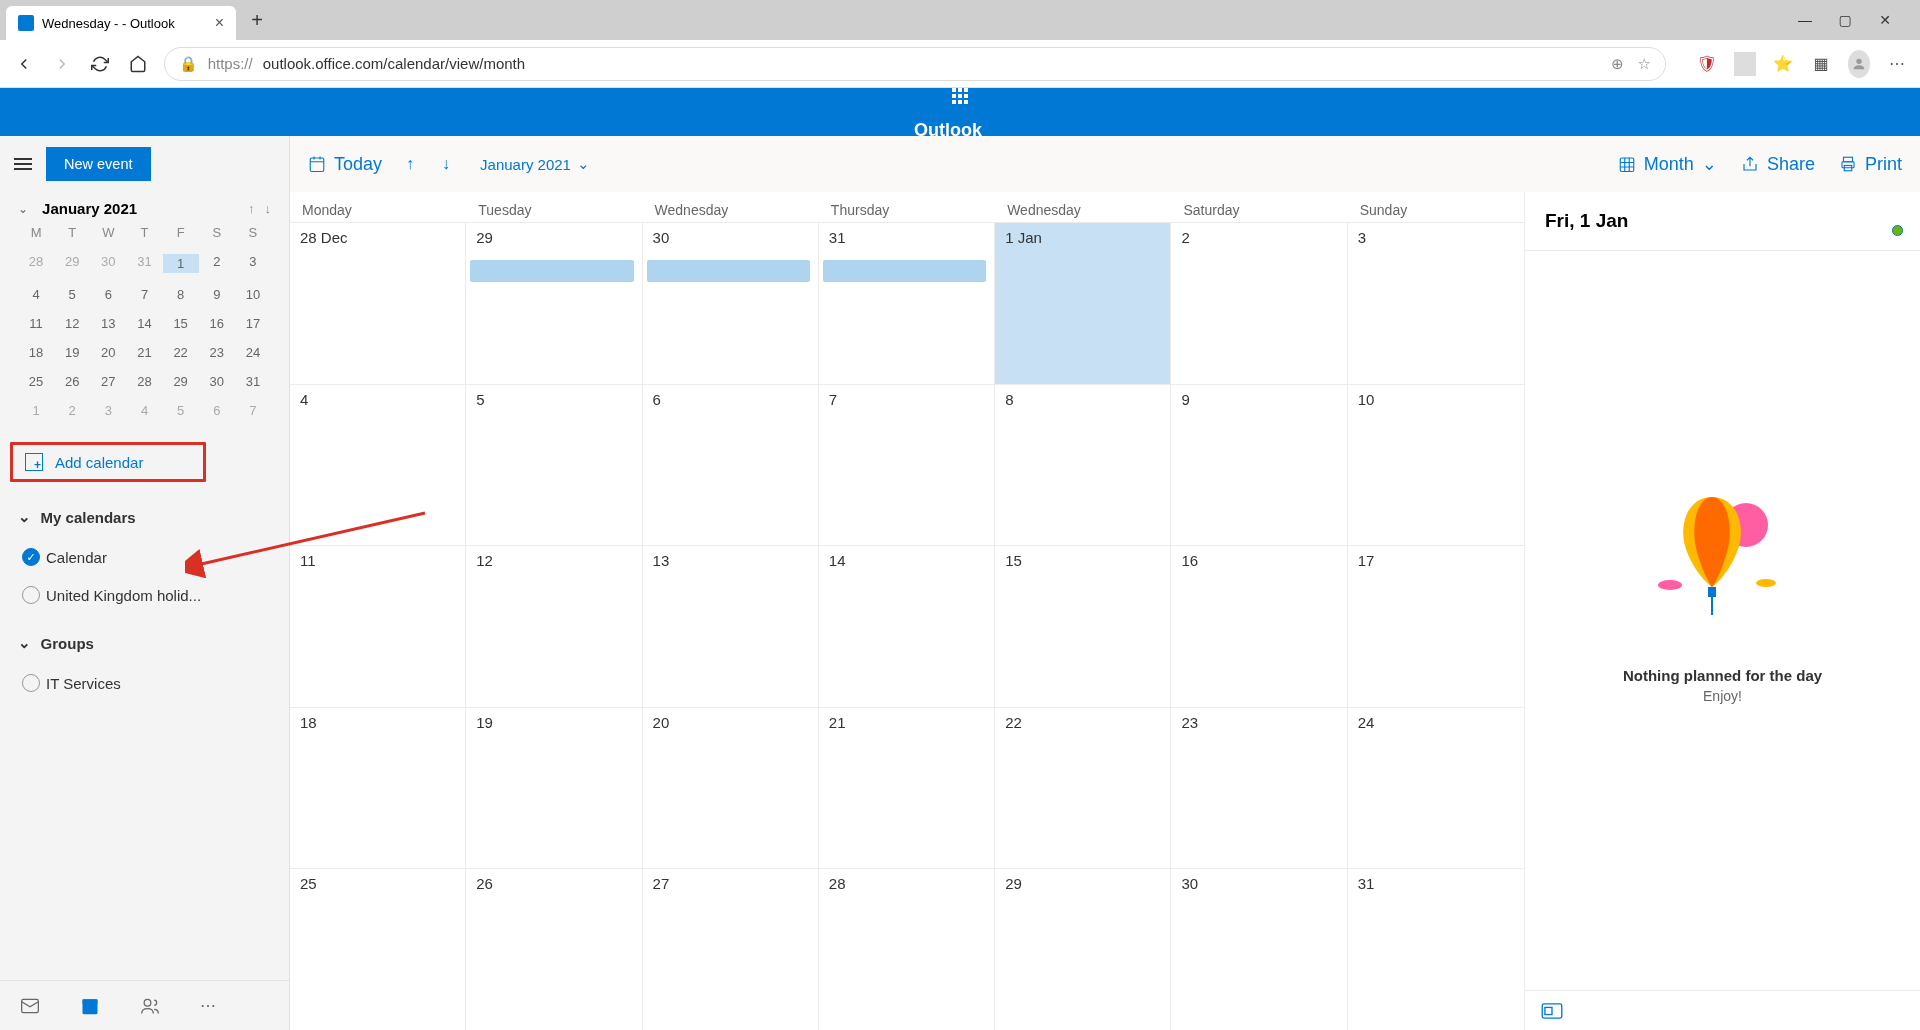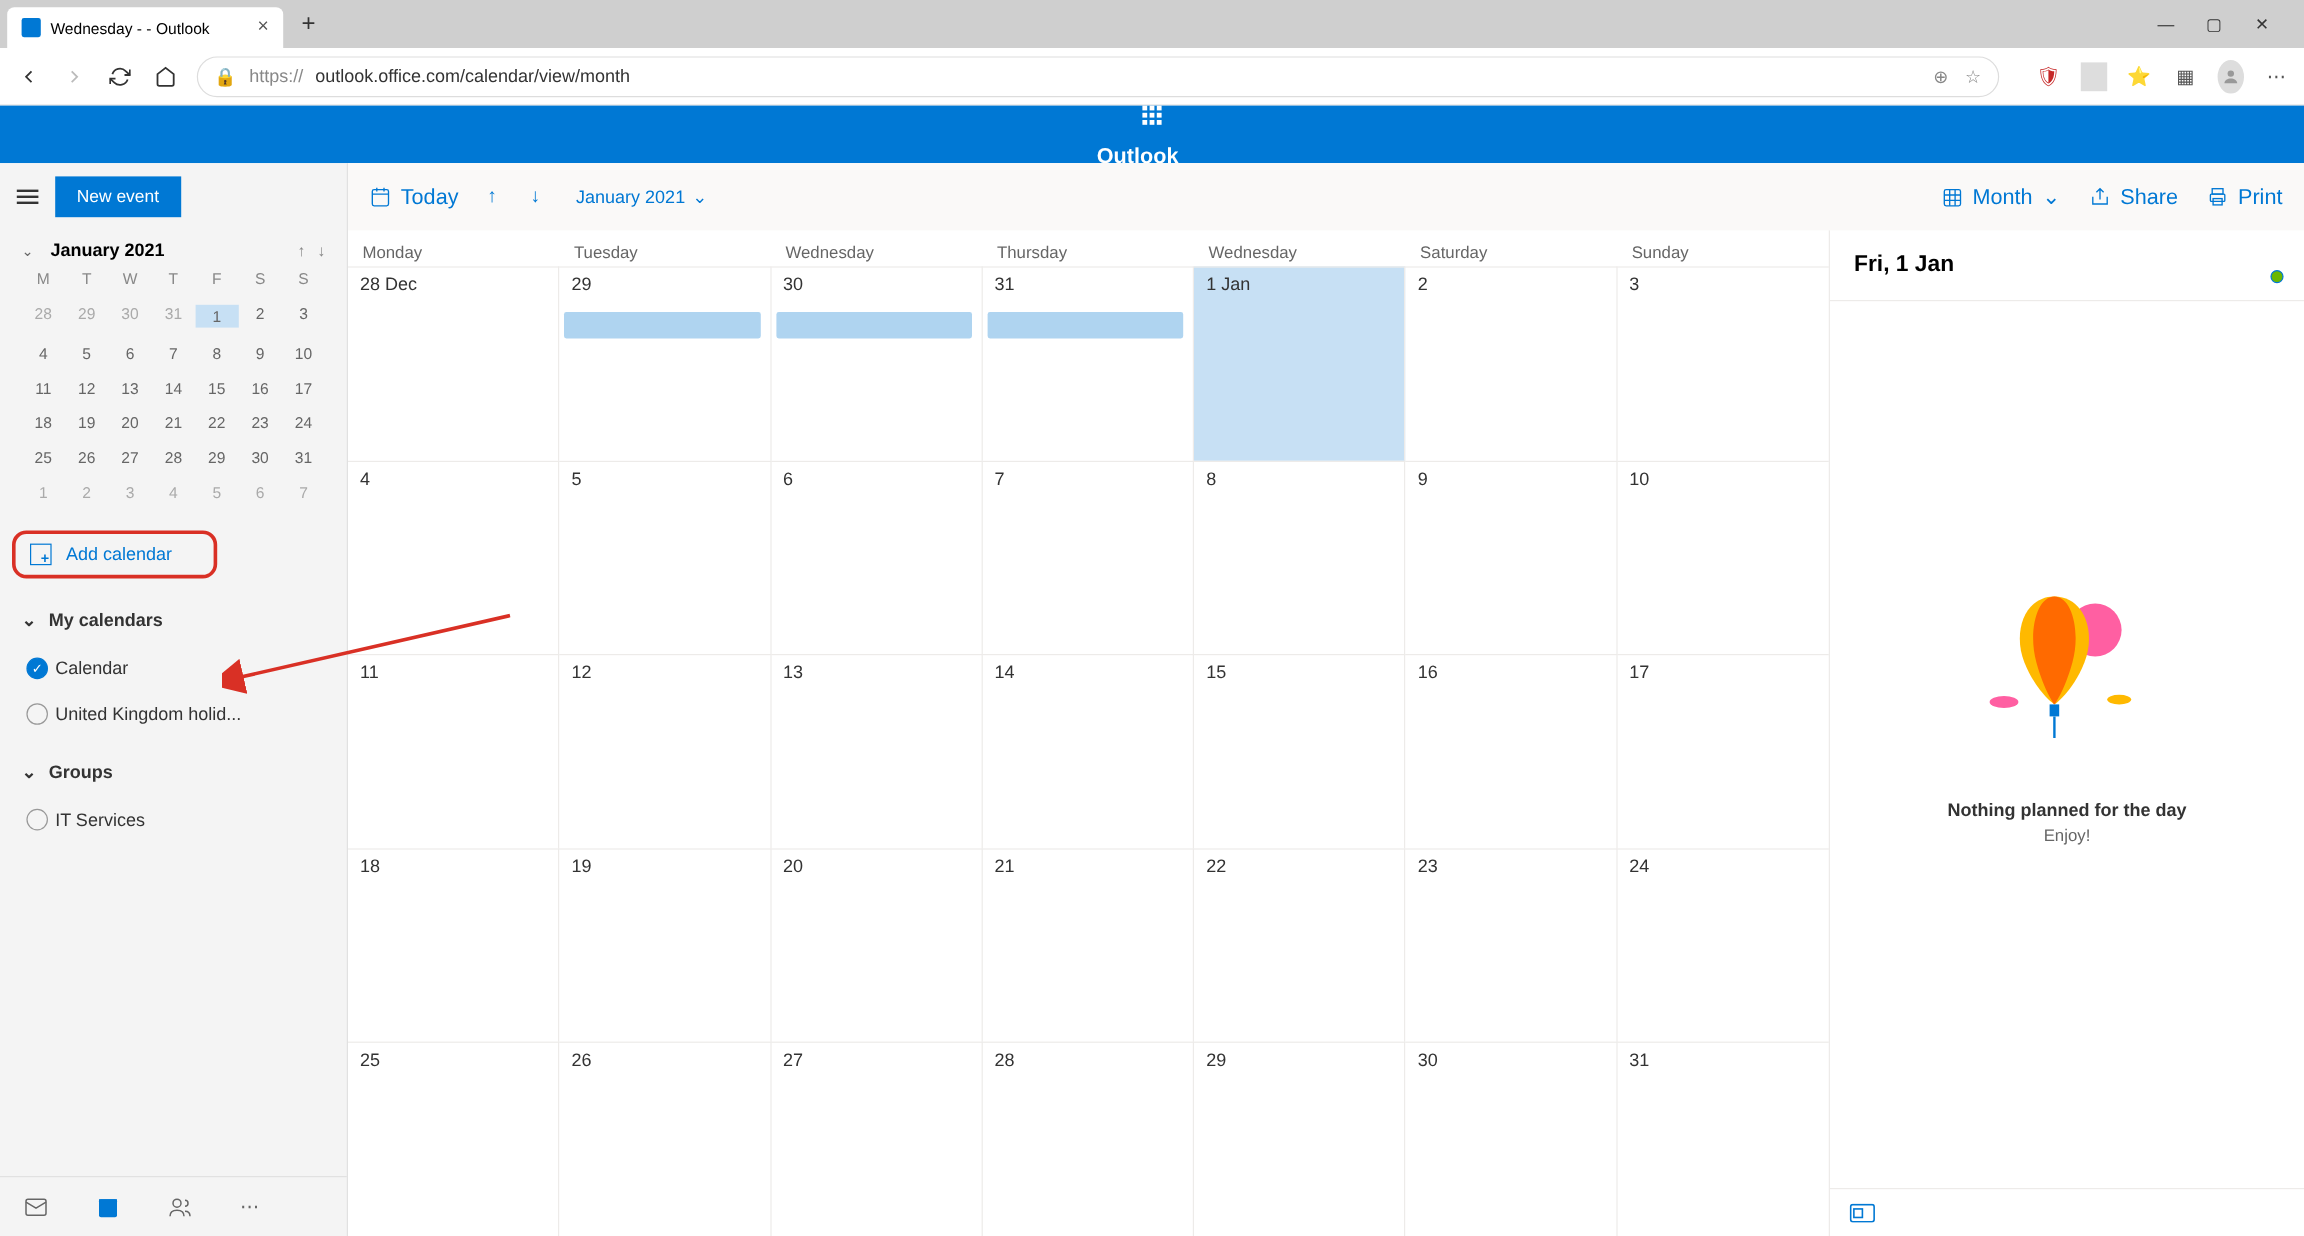--- a/index.html
+++ b/index.html
@@ -51,21 +51,21 @@
 .mini-cal-hdr { display: flex; align-items: center; gap: 10px; margin-bottom: 8px; }
 .mini-cal-hdr .chev { color: #666; font-size: 12px; }
 .mini-cal-hdr .title { font-weight: 600; font-size: 15px; flex: 1; margin-left: 4px; }
 .mini-cal-hdr .navs { display: flex; gap: 10px; color: #888; font-size: 13px; }
 .mini-grid { display: grid; grid-template-columns: repeat(7, 1fr); text-align: center; font-size: 13px; color: #666; row-gap: 14px; }
 .mini-grid .dh { font-weight: 400; color: #888; }
 .mini-grid .d { cursor: pointer; }
 .mini-grid .d.today { background: #c7e0f4; border-radius: 0; padding: 2px 0; }
 .mini-grid .d.other { color: #aaa; }
 
-.add-cal { margin: 20px 10px 14px; padding: 8px 12px; display: flex; align-items: flex-end; gap: 12px; color: #0078d4; font-size: 15px; border: 3px solid #d93025; border-radius: 12px; cursor: pointer; width: 171px; }
+.add-cal { margin: 20px 10px 14px; padding: 8px 12px; display: flex; align-items: flex-end; gap: 12px; color: #0078d4; font-size: 15px; border: 3px solid #d93025; border-radius: 1px; cursor: pointer; width: 196px; }
 .add-cal-icon { width: 18px; height: 18px; border: 1.5px solid #0078d4; position: relative; }
 .add-cal-icon::after { content: '+'; position: absolute; font-size: 12px; right: 1px; bottom: -2px; font-weight: bold; }
 
 .cal-section { padding: 0 18px; margin-bottom: 8px; }
 .cal-section-hdr { display: flex; align-items: center; gap: 10px; font-weight: 600; font-size: 15px; padding: 12px 0; color: #333; }
 .cal-item { display: flex; align-items: center; gap: 6px; padding: 10px 0 10px 4px; font-size: 15px; color: #333; }
 .cal-radio { width: 18px; height: 18px; border-radius: 50%; border: 1.5px solid #999; }
 .cal-radio.checked { background: #0078d4; border-color: #0078d4; display: flex; align-items: center; justify-content: center; }
 .cal-radio.checked::after { content: '✓'; color: #fff; font-size: 11px; }
 

